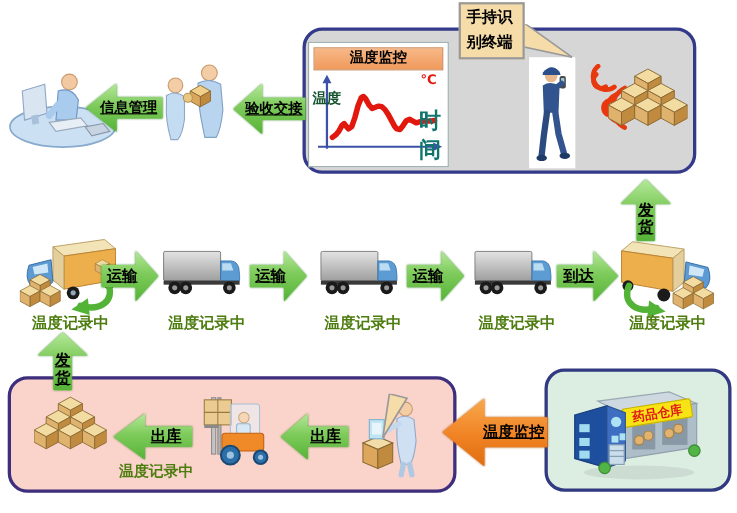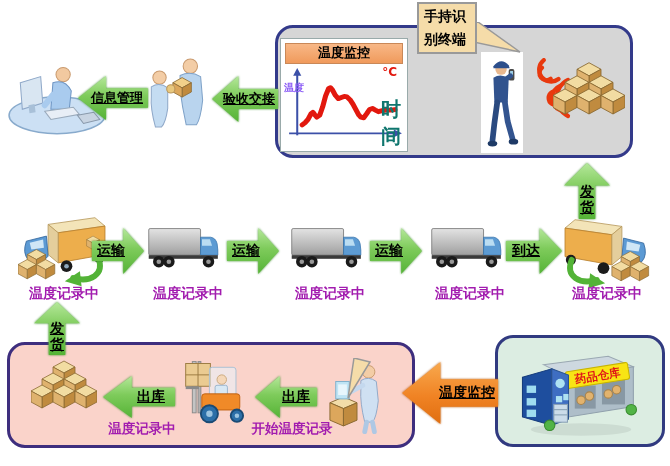--- a/index.html
+++ b/index.html
@@ -17,31 +17,31 @@
   .arrow .shape{position:absolute;inset:0;background:linear-gradient(180deg,#B5E89A 0%,#7ECB5B 45%,#55B336 100%);}
   .arrow.orange{filter:drop-shadow(0 0 1px #B55A10);}
   .arrow.orange .shape{background:linear-gradient(180deg,#F8A94E 0%,#F08324 55%,#E06E10 100%);}
   .arrow .lbl{position:relative;z-index:1;width:100%;text-align:center;text-decoration:underline;}
   .arrow.left .shape{clip-path:polygon(0% 50%,40% 0%,40% 28%,100% 28%,100% 72%,40% 72%,40% 100%);}
   .arrow.right .shape{clip-path:polygon(100% 50%,60% 0%,60% 28%,0% 28%,0% 72%,60% 72%,60% 100%);}
   .arrow.up .shape{clip-path:polygon(50% 0%,0% 40%,32% 40%,32% 100%,68% 100%,68% 40%,100% 40%);}
   .arrow.up{justify-content:center;}
   .arrow.up .lbl{display:flex;flex-direction:column;align-items:center;line-height:1.15;margin-top:34%;}
   
-  .redlbl{position:absolute;color:#a21caf;font-weight:bold;font-size:14px;text-align:center;white-space:nowrap;}
+  .redlbl{position:absolute;color:#4d7c0f;font-weight:bold;font-size:14px;text-align:center;white-space:nowrap;}
   
   .callout{position:absolute;background:#F5DCA9;border:2px solid #999;padding:1px 5px;
            font-weight:bold;font-size:14px;line-height:1.65;color:#000;z-index:6;}
   
   .chart-card{position:absolute;left:280px;top:38px;width:128px;height:114px;background:#fff;
               border:1px solid #9aa;box-sizing:border-box;z-index:2;}
   .chart-head{margin:4px 4px 0 4px;height:19px;background:linear-gradient(180deg,#F8B887,#F09A5C);
               border:1px solid #C98858;font-size:13px;font-weight:bold;text-align:center;line-height:18px;}
   .plot{position:absolute;left:2px;top:26px;right:2px;bottom:2px;}
-  .plot .ylab{position:absolute;left:1px;top:16px;font-size:10px;font-weight:bold;color:#8b5cf6;}
+  .plot .ylab{position:absolute;left:1px;top:16px;font-size:13px;font-weight:bold;color:#14532d;}
   .plot .xlab{position:absolute;left:50%;transform:translateX(-40%);bottom:-1px;font-size:20px;font-weight:bold;color:#0f766e;margin-left:45px;}
   .plot .unit{position:absolute;right:8px;top:0px;font-size:12px;font-weight:bold;color:#E2180E;}
   .whitecard{position:absolute;background:#fff;}
   svg{display:block;}
 </style>
 </head>
 <body>
 
 <div class="stage">
 
@@ -314,21 +314,20 @@
     <circle cx="27" cy="63" r="3.4" fill="#9CC4E0"></circle>
     <circle cx="56" cy="65" r="6.5" fill="#2C6FA8" stroke="#1A4A74" stroke-width="2"></circle>
     <circle cx="56" cy="65" r="2.4" fill="#9CC4E0"></circle>
     <rect x="2" y="34" width="14" height="3" fill="#8A8A8A"></rect>
   </svg>
 
   <div class="arrow left" style="left:255px;top:376px;width:62px;height:42px;font-size:14px;z-index:2;">
     <div class="shape"></div>
     <span class="lbl" style="padding-left:20px;">出库</span>
   </div>
-  <div class="redlbl" style="left:244px;top:420px;width:96px;font-size:13.5px;">开始温度记录</div>
 
   <svg class="abs" style="left:328px;top:358px;z-index:2;" viewBox="0 0 60 78" width="58" height="76">
     <polygon points="2,46 16,40 30,46 16,52" fill="#F2DCA8" stroke="#8A6A33"></polygon>
     <polygon points="2,46 16,52 16,70 2,64" fill="#DCA75C" stroke="#8A6A33"></polygon>
     <polygon points="16,52 30,46 30,64 16,70" fill="#C08B3F" stroke="#8A6A33"></polygon>
     <rect x="8" y="24" width="14" height="18" fill="#BFE4F4" stroke="#7FB0CC"></rect>
     <rect x="10.5" y="27" width="9" height="11" fill="#E8F6FC"></rect>
     <circle cx="42" cy="14" r="6.5" fill="#F3CDA6" stroke="#C99A6E"></circle>
     <path d="M34,23 Q42,18 50,24 L52,44 Q50,62 46,66 L38,66 Q33,46 34,32 Z" fill="#CFE0F2" stroke="#8FA8C8"></path>
     <path d="M36,28 L23,35" stroke="#C4D8EE" stroke-width="5" stroke-linecap="round"></path>

